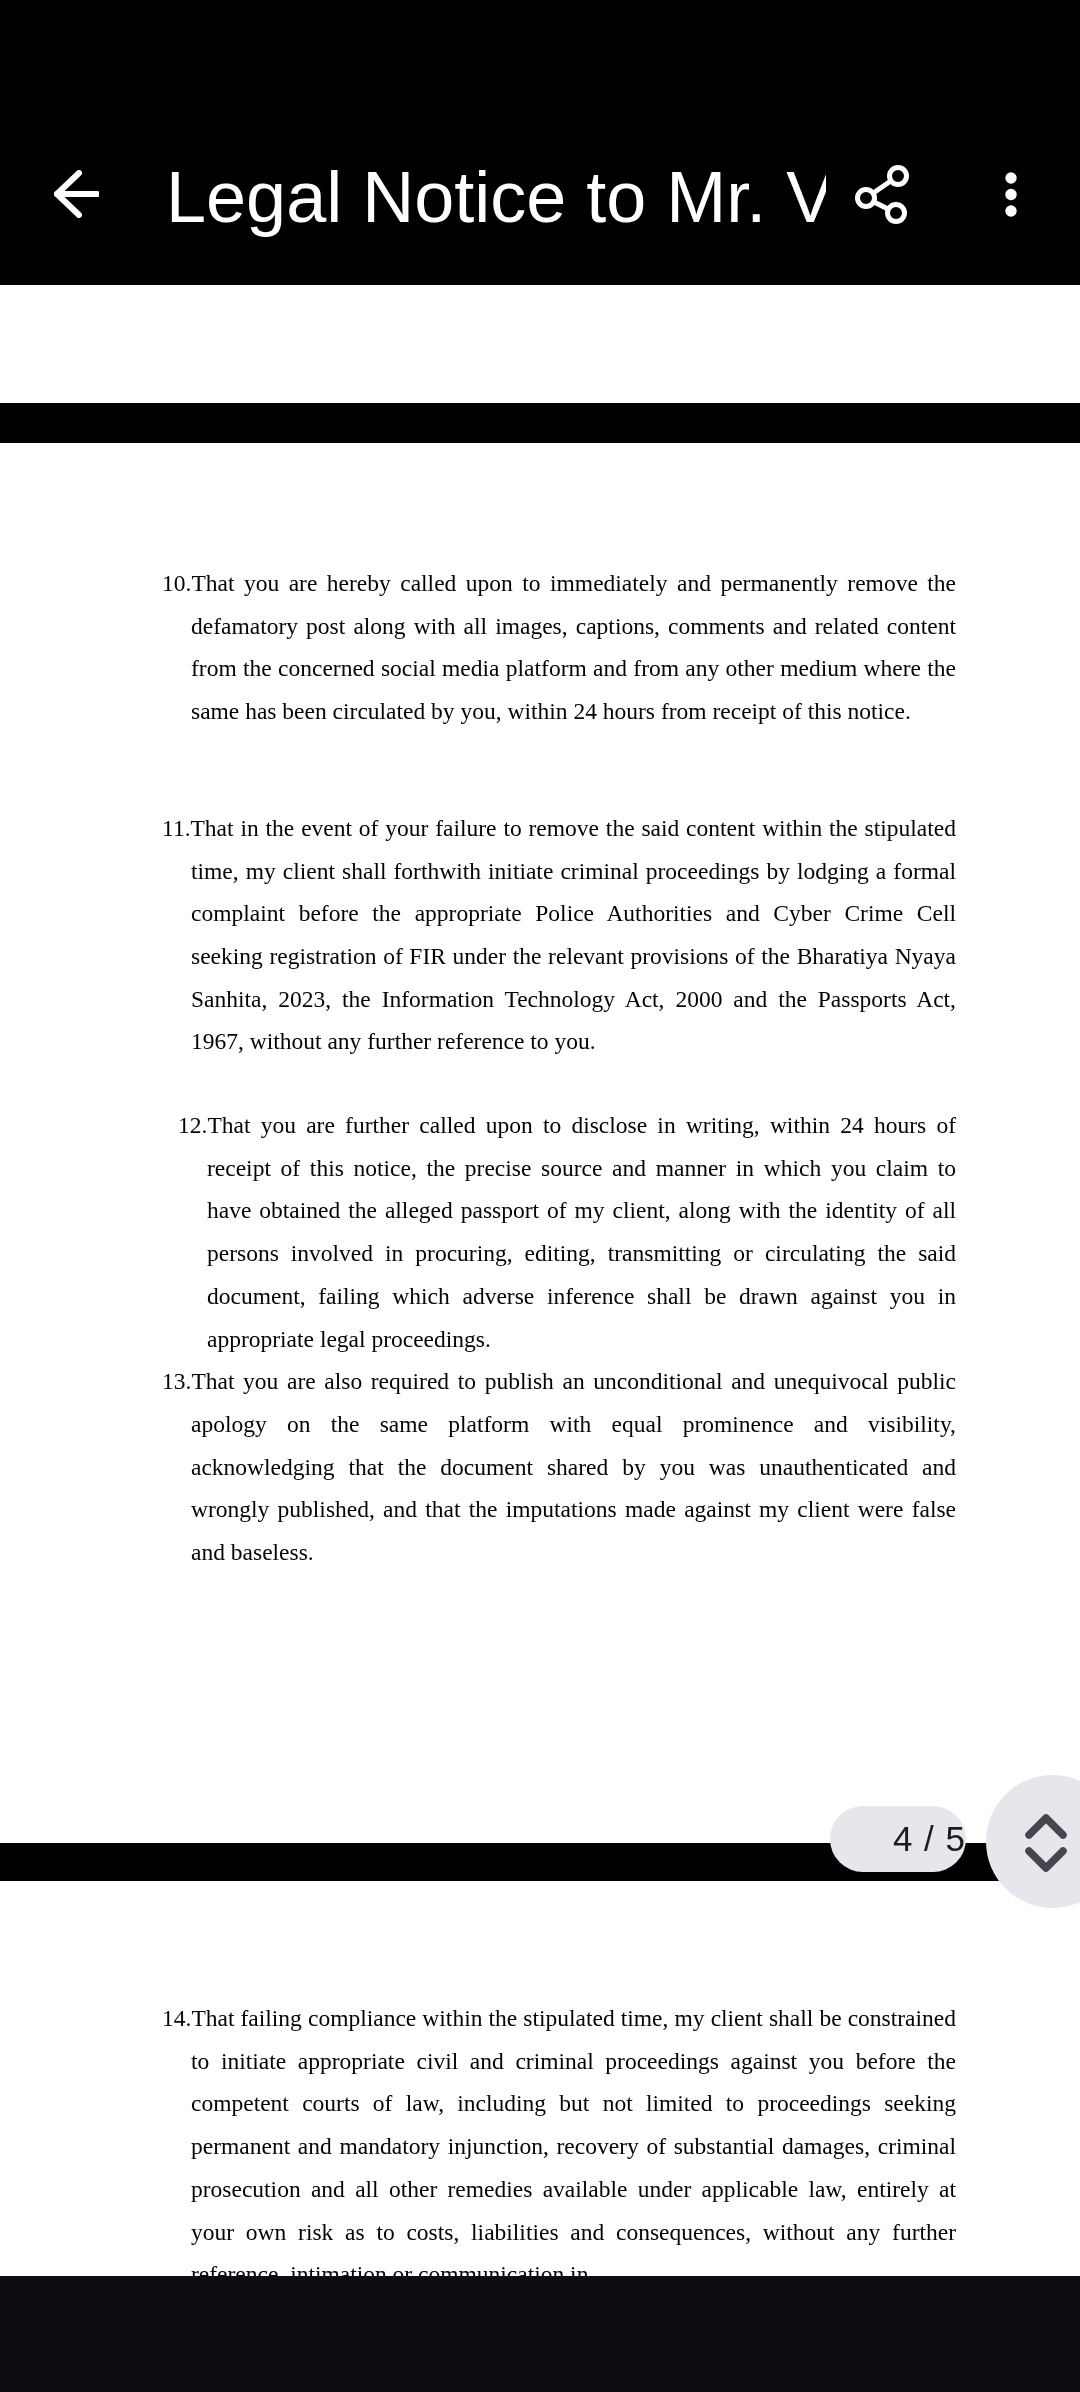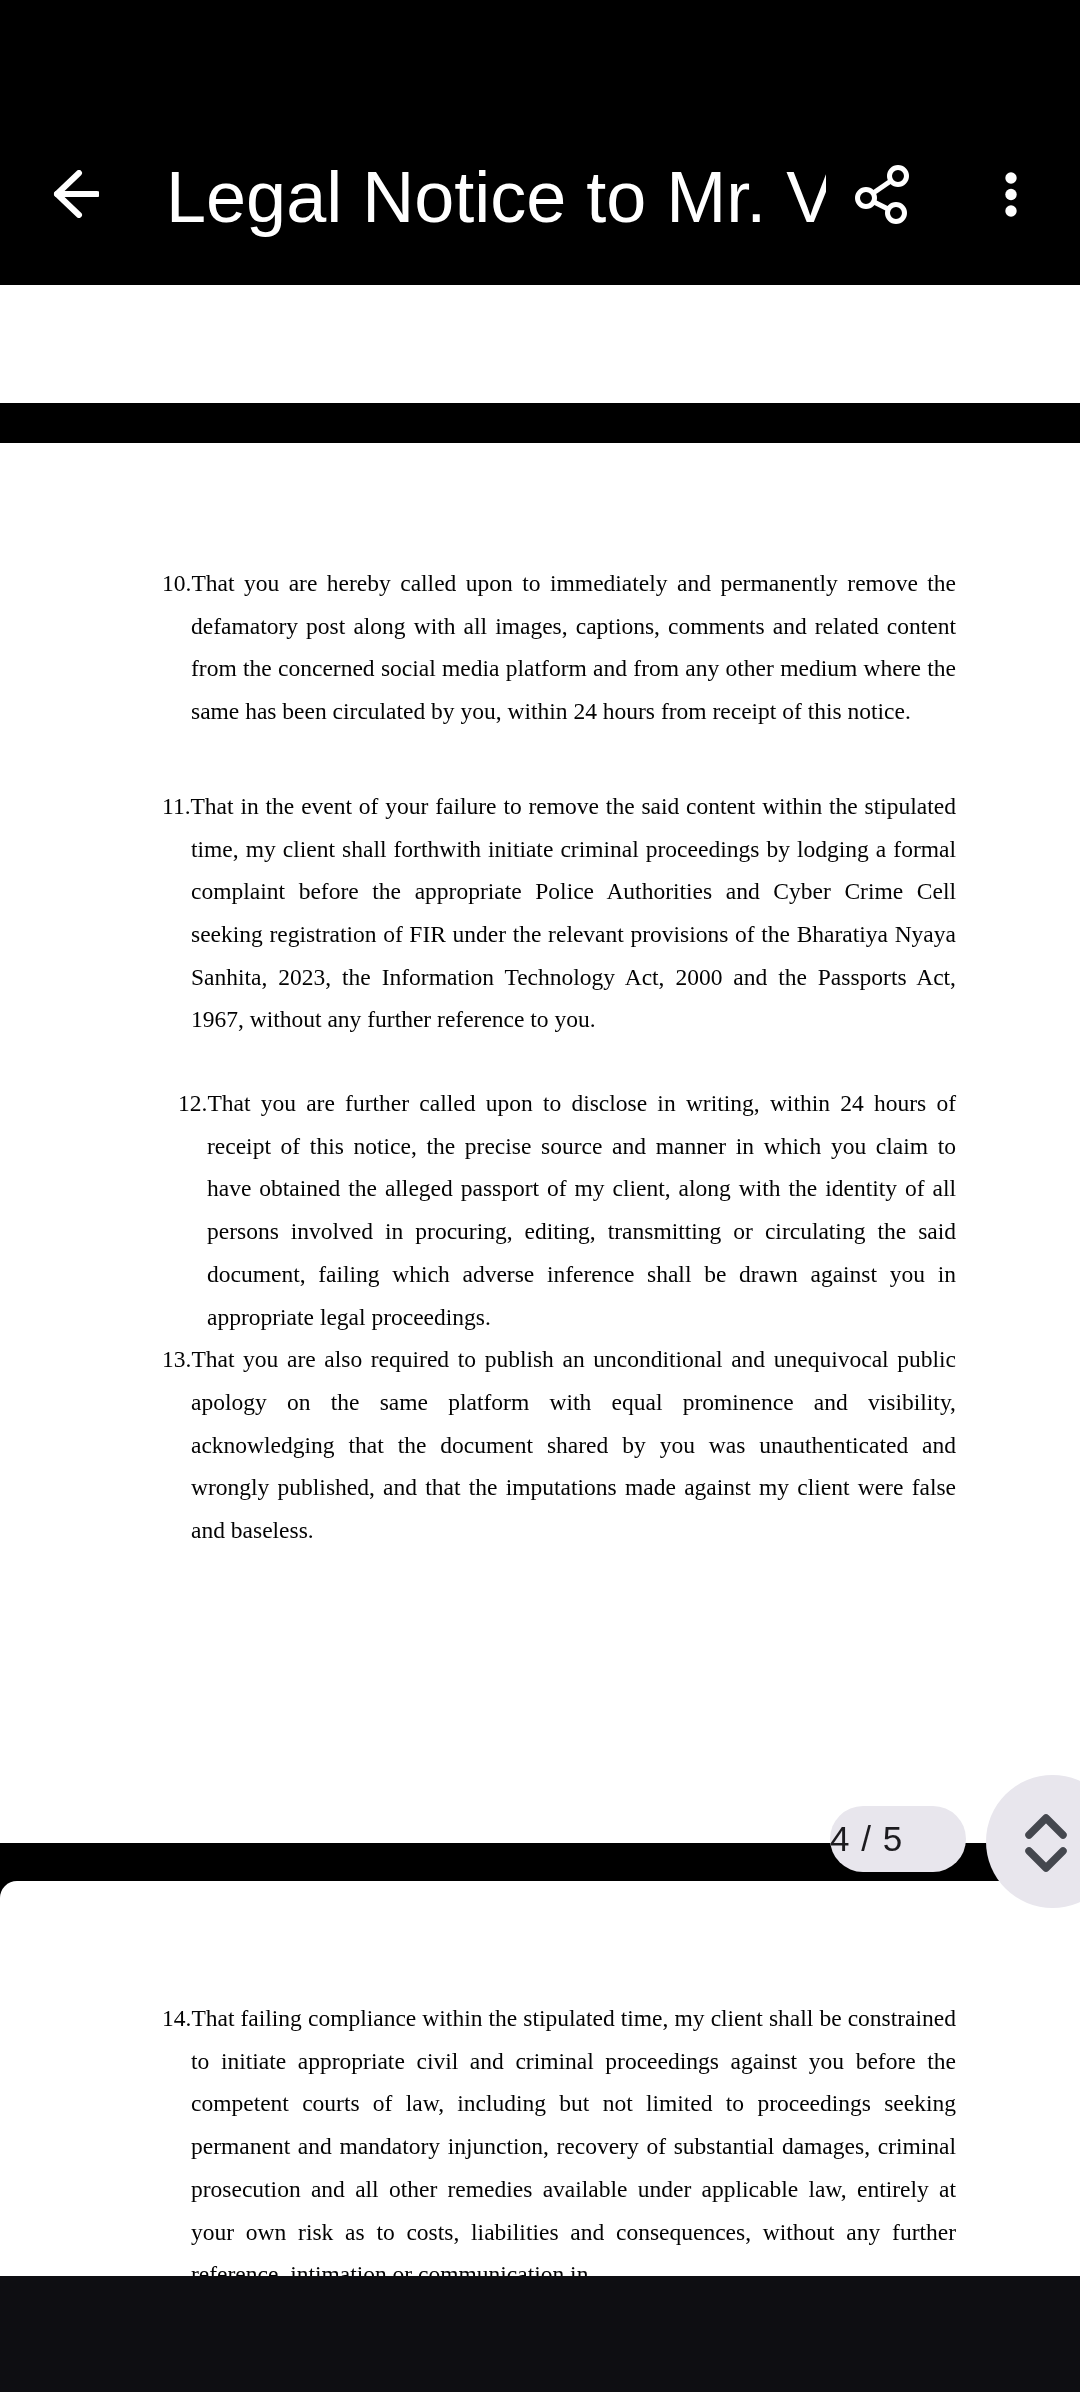--- a/index.html
+++ b/index.html
@@ -16,32 +16,32 @@
     letter-spacing:0px;font-weight:400;
   }
   .share-btn{position:absolute;left:843px;top:155px;width:76px;height:82px;display:flex;align-items:center;justify-content:center;}
   .overflow-btn{position:absolute;left:979px;top:160px;width:64px;height:72px;display:flex;align-items:center;justify-content:center;}
   
   .viewer{position:absolute;top:285px;left:0;width:1080px;}
   .page3-bottom{height:118px;background:#fff;}
   .separator-a{height:40px;background:#000;}
   .page4{height:1400px;background:#fff;box-sizing:border-box;padding:119px 124px 0 162px;}
   .separator-b{height:38px;background:#000;}
-  .page5{height:511px;background:#fff;box-sizing:border-box;padding:116px 124px 0 162px;border-radius:17px;}
+  .page5{height:511px;background:#fff;box-sizing:border-box;padding:116px 124px 0 162px;}
   .doc-para{
     font-family:"Liberation Serif","DejaVu Serif",serif;
     font-size:23.5px;line-height:42.7px;color:#030303;
     text-align:justify;margin:0;padding-left:29px;text-indent:-29px;
   }
   .doc-para .num{white-space:pre;}
-  .p11{margin-top:52px;font-family:Liberation Serif, serif;} .p12{margin-top:41px;margin-left:16px;} .p13{}
+  .p11{margin-top:74px;font-family:Liberation Serif, serif;} .p12{margin-top:41px;margin-left:16px;} .p13{}
   
   .page-pill{
     position:absolute;left:830px;top:1806px;width:136px;height:66px;border-radius:33px;
-    background:#E8E6ED;color:#1C1B1F;display:flex;align-items:center;justify-content:flex-start;
+    background:#E8E6ED;color:#1C1B1F;display:flex;align-items:center;justify-content:flex-end;
     font-size:35px;letter-spacing:1px;z-index:10;
   }
   
   .scroll-handle{
     position:absolute;left:986px;top:1775px;width:133px;height:133px;border-radius:50%;
     background:#E8E6ED;z-index:11;
   }
   
   .navbar{position:absolute;left:0;top:2276px;width:1080px;height:116px;background:#0E0E12;z-index:40;}
 </style>

